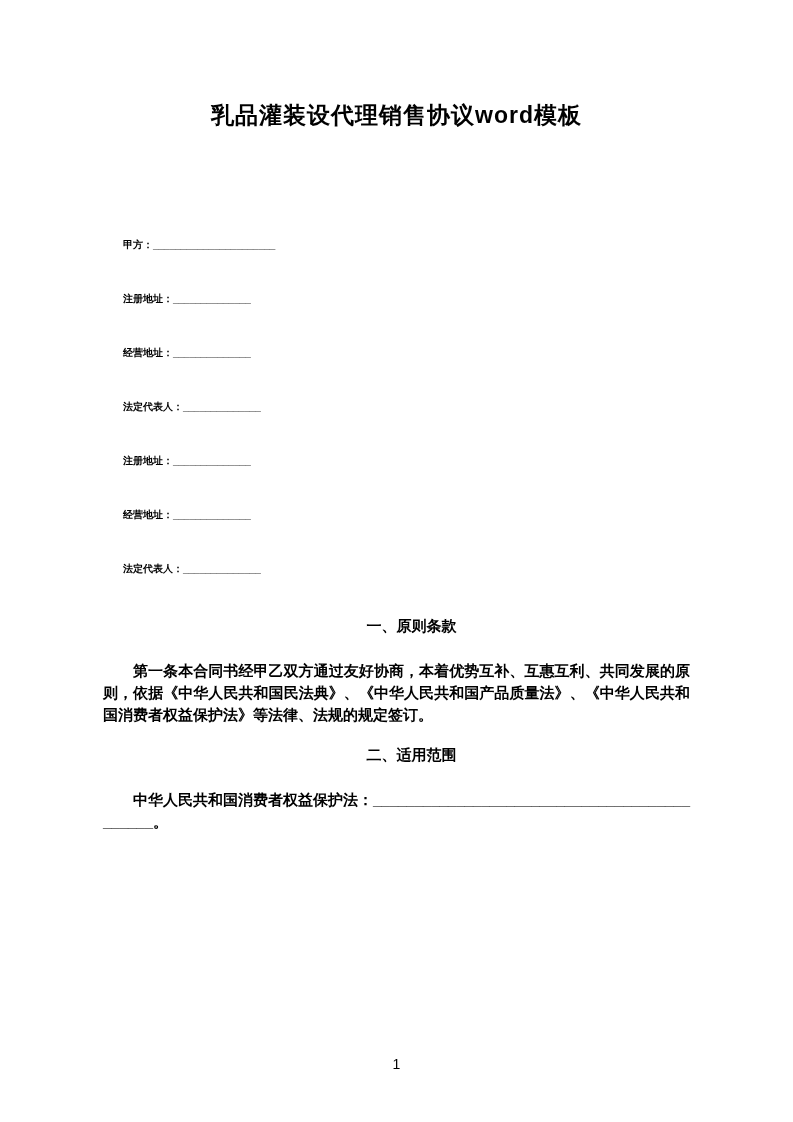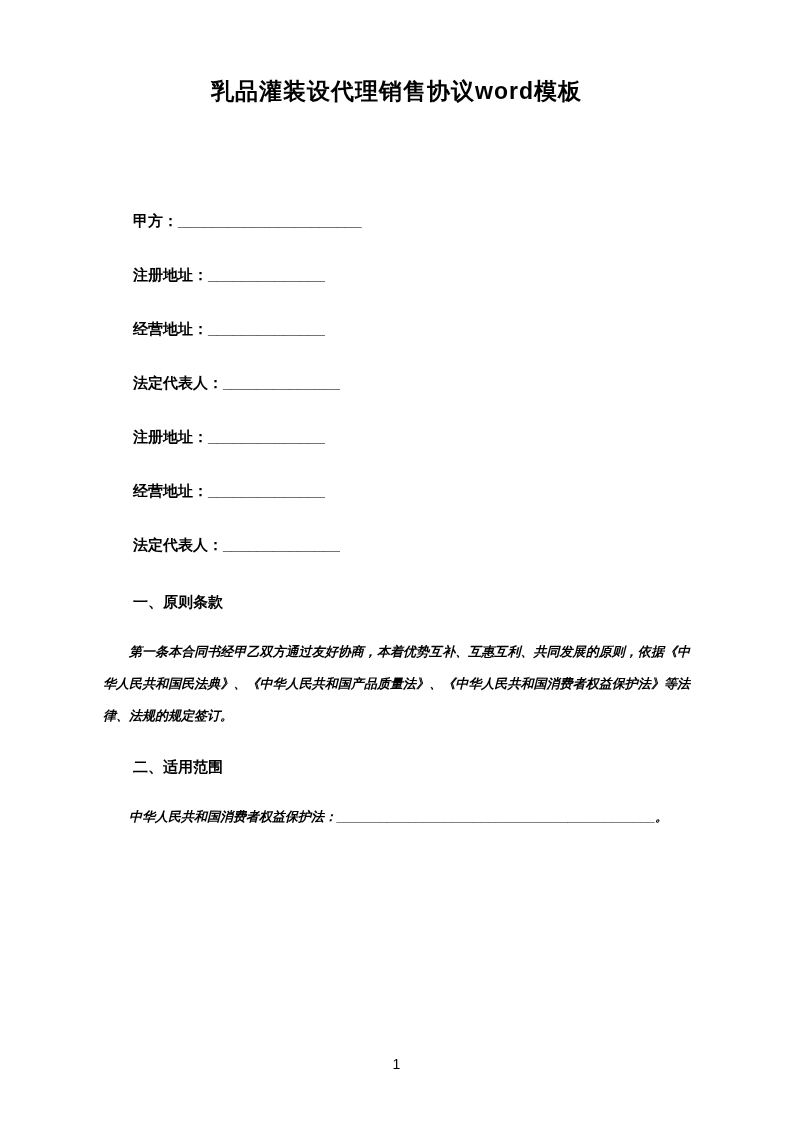--- a/index.html
+++ b/index.html
@@ -11,66 +11,66 @@
     width: 793px;
     height: 1122px;
     position: relative;
     font-family: "Liberation Sans", "DejaVu Sans", sans-serif;
     color: #000000;
     overflow: hidden;
   }
   .page {
     position: absolute;
     inset: 0;
-    padding: 76px 103px 0 103px;
+    padding: 100px 103px 0 103px;
     box-sizing: border-box;
     background: #ffffff;
   }
   .title {
     font-size: 23px;
     font-weight: bold;
     text-align: center;
     margin: 0;
     line-height: 30px;
     letter-spacing: 1px;
   }
   .fields {
     margin-top: 104px;
   }
   .field {
     margin: 0 0 33px 0;
-    font-size: 15px;
+    font-size: 10px;
     font-weight: bold;
     line-height: 21px;
     text-indent: 2em;
     white-space: nowrap;
   }
   .field .blank {
     font-weight: bold;
   }
   .heading {
     font-size: 15px;
     font-weight: bold;
     margin: 36px 0 0 0;
     line-height: 21px;
     text-indent: 2em;
+    text-align: center;
   }
   .heading.second {
-    margin-top: 24px;
+    margin-top: 18px;
   }
   .para {
-    font-size: 13px;
+    font-size: 15px;
     font-weight: bold;
-    line-height: 32px;
+    line-height: 22px;
     text-align: justify;
     text-indent: 2em;
     margin: 24px 0 0 0;
     word-break: break-all;
     overflow-wrap: anywhere;
-    font-style: italic;
   }
   .page-number {
     position: absolute;
     bottom: 50px;
     left: 0;
     right: 0;
     text-align: center;
     font-size: 14px;
     font-weight: normal;
   }

